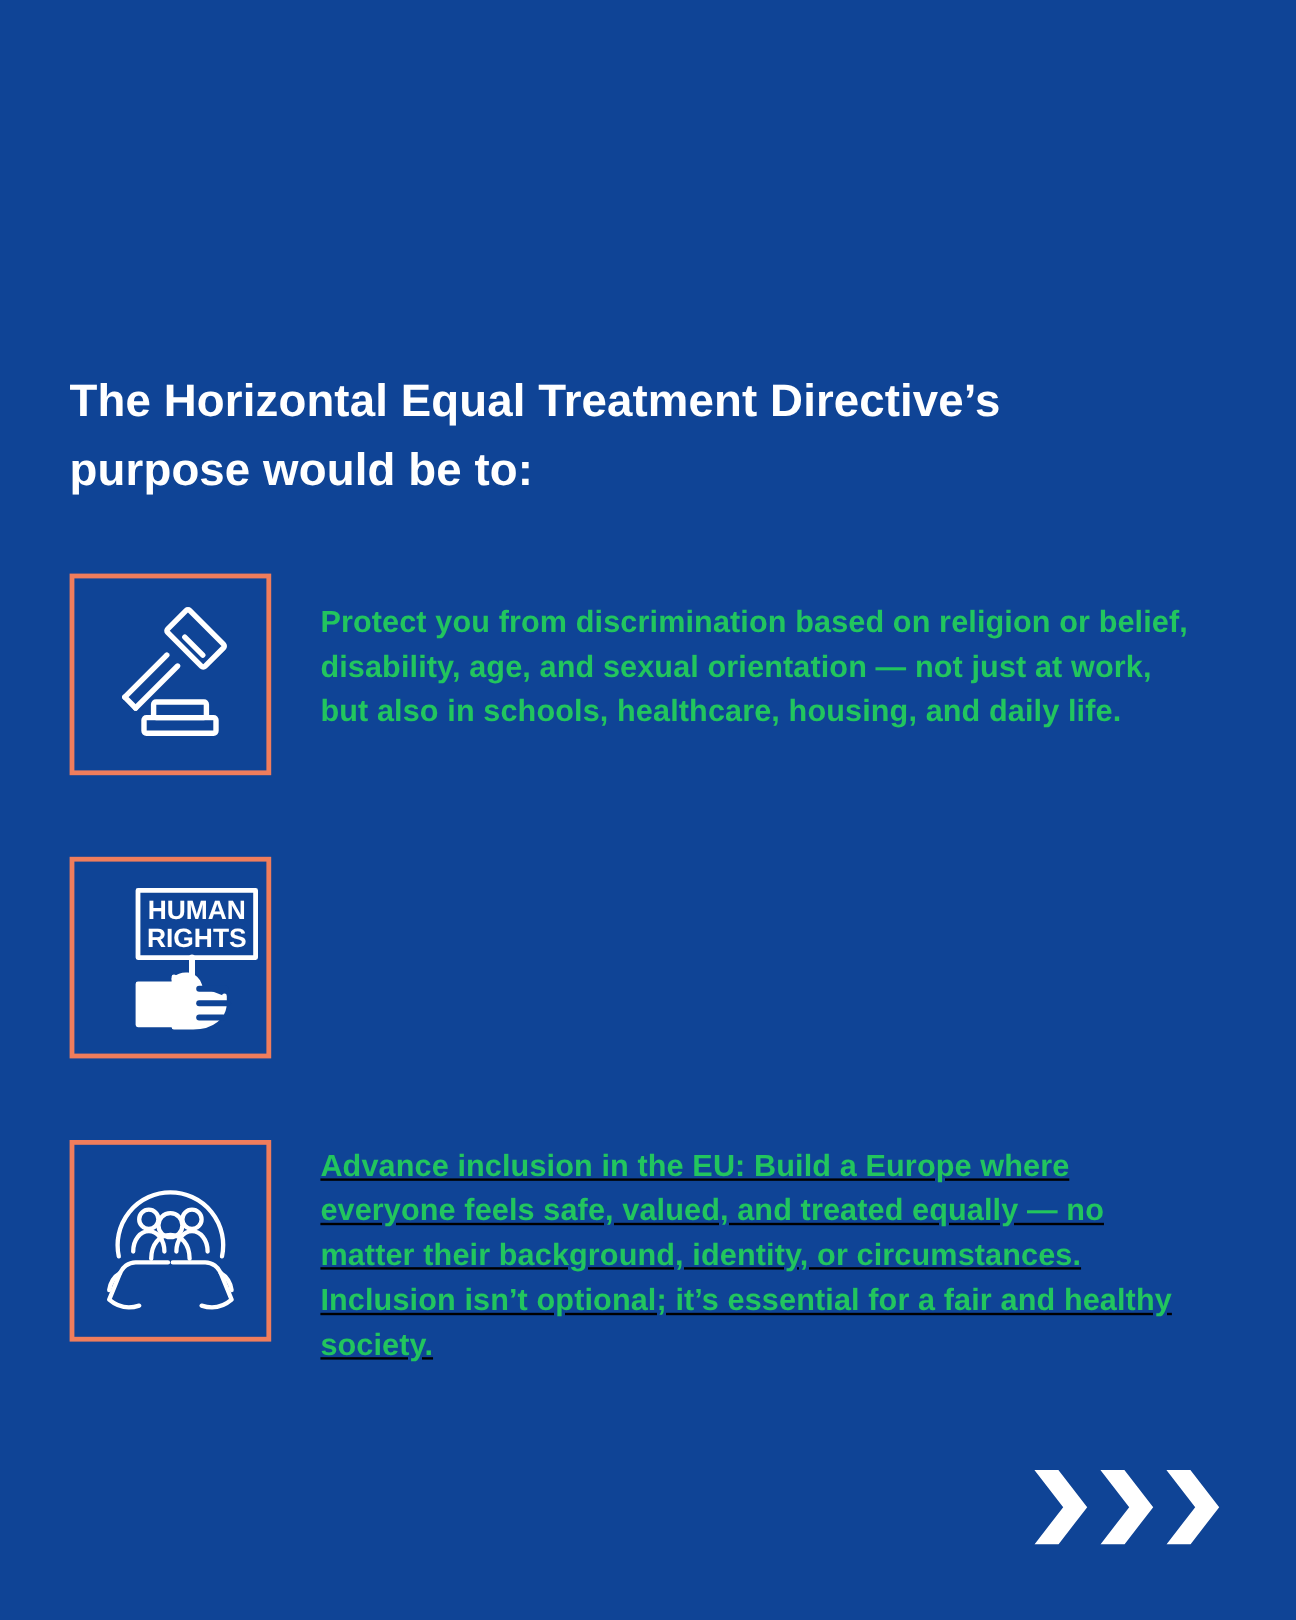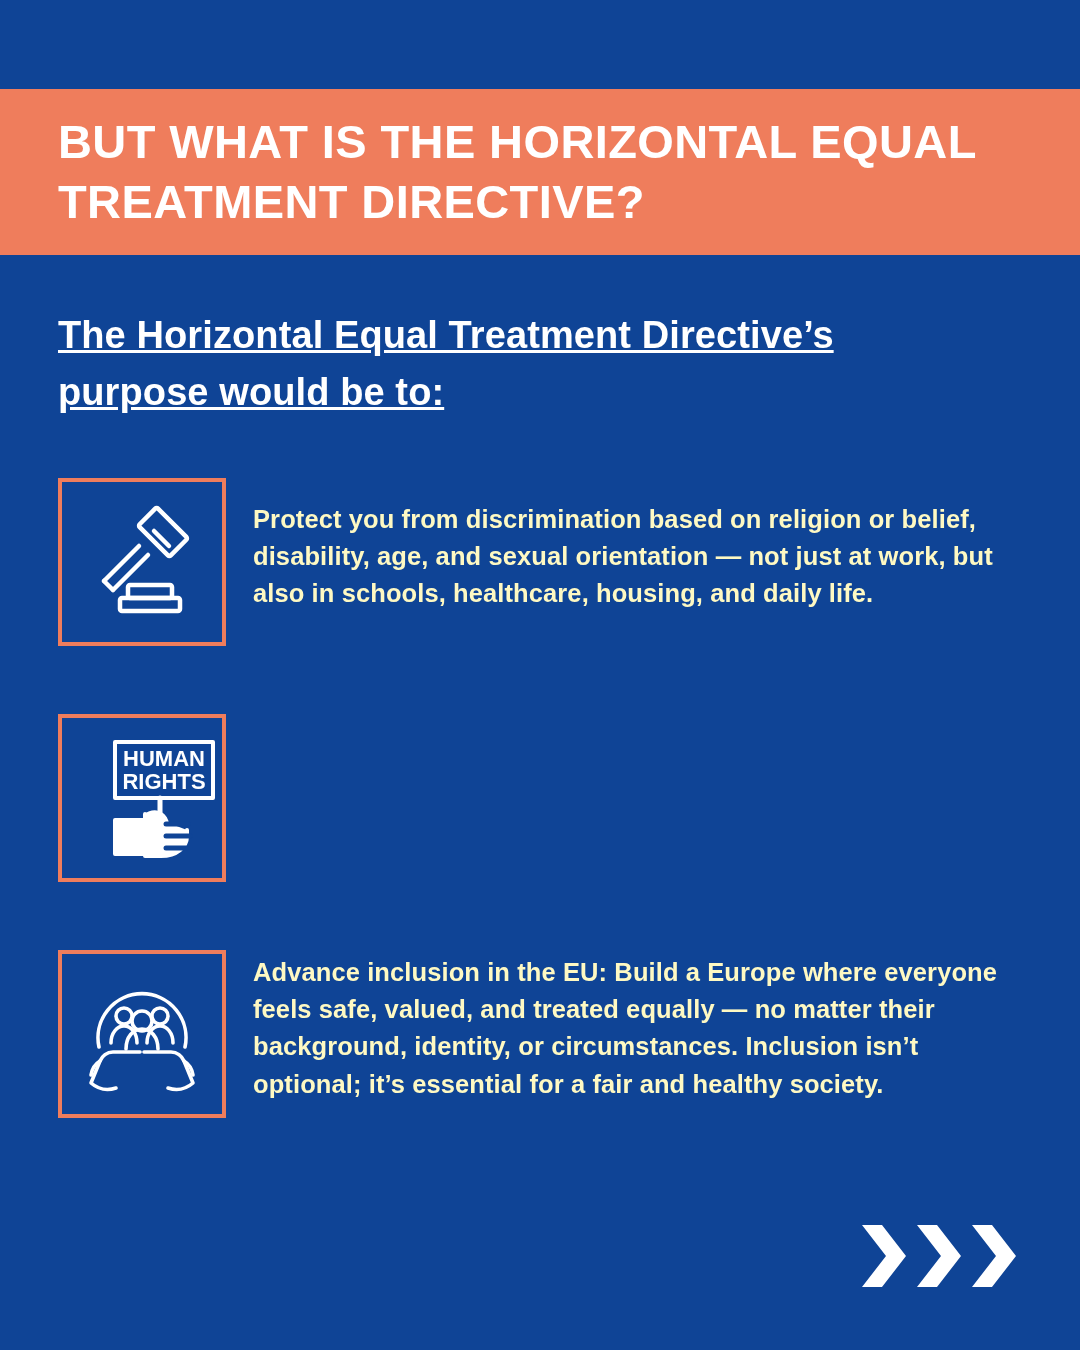--- a/index.html
+++ b/index.html
@@ -49,55 +49,54 @@
     position: absolute;
     left: 58px;
     top: 307px;
     width: 880px;
     margin: 0;
     color: #ffffff;
     font-size: 38px;
     line-height: 1.5;
     font-weight: bold;
     letter-spacing: 0.1px;
-    text-decoration: underline;
   }
 
   
   .items {
     position: absolute;
     left: 0;
     top: 478px;
     width: 1080px;
   }
   .item {
     display: flex;
     align-items: flex-start;
     margin-bottom: 68px;
   }
-  .item:last-child { margin-bottom: 16px; }
+  .item:last-child { margin-bottom: 16px; text-decoration: underline; }
 
   .icon-box {
     flex: 0 0 auto;
     margin-left: 58px;
     width: 168px;
     height: 168px;
     border: 4px solid #ef7d5c;
     box-sizing: border-box;
     display: flex;
     align-items: center;
     justify-content: center;
   }
   .icon-box svg { display: block; }
 
   .item-text {
     margin: 0;
-    padding-left: 27px;
+    padding-left: 41px;
     padding-right: 76px;
-    color: #fef9c3;
+    color: #22c55e;
     font-size: 25.5px;
     line-height: 1.46;
     font-weight: bold;
     letter-spacing: 0.1px;
   }
 
   .item--1 .item-text { padding-top: 23px; }
   .item--2 .item-text { padding-top: 47px; }
   .item--3 .item-text { padding-top: 4px; }
 
@@ -114,23 +113,20 @@
   .chev {
     width: 48px;
     height: 62px;
   }
 </style>
 </head>
 <body>
 
 <div class="poster">
 
-  <div class="header-band">
-    <h1 class="header-title">BUT WHAT IS THE HORIZONTAL EQUAL TREATMENT DIRECTIVE?</h1>
-  </div>
 
   <h2 class="subtitle">The Horizontal Equal Treatment Directive’s purpose would be to:</h2>
 
   <div class="items">
 
     <div class="item item--1">
       <div class="icon-box">
         <span>
           <svg width="120" height="120" viewBox="0 0 120 120" fill="none" stroke="#ffffff" stroke-width="4.5" stroke-linejoin="round" stroke-linecap="round">
 

